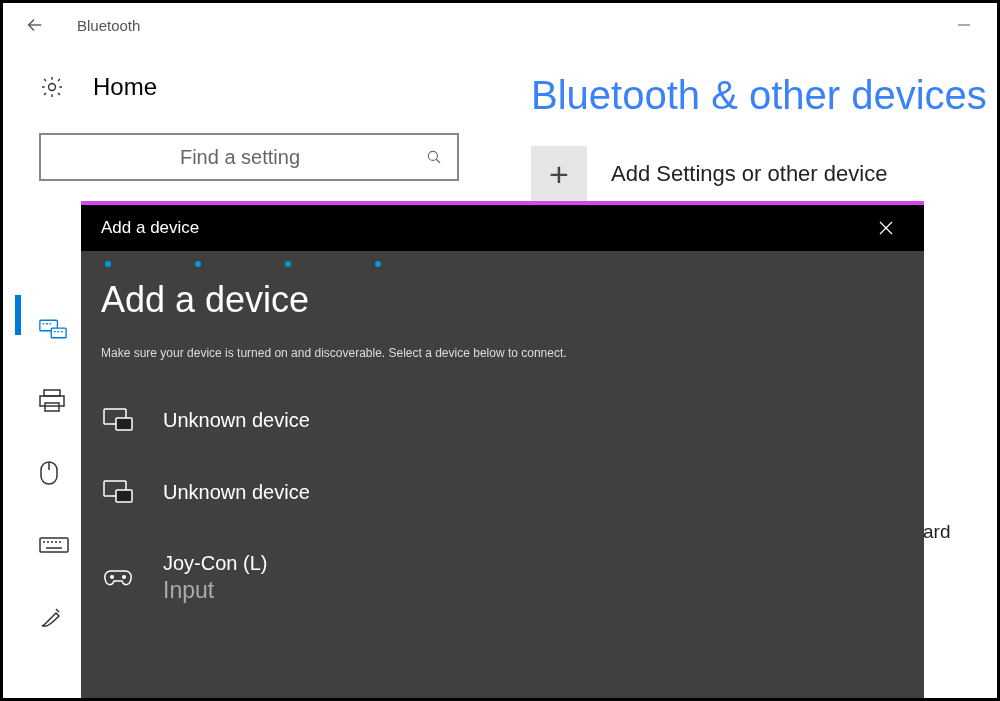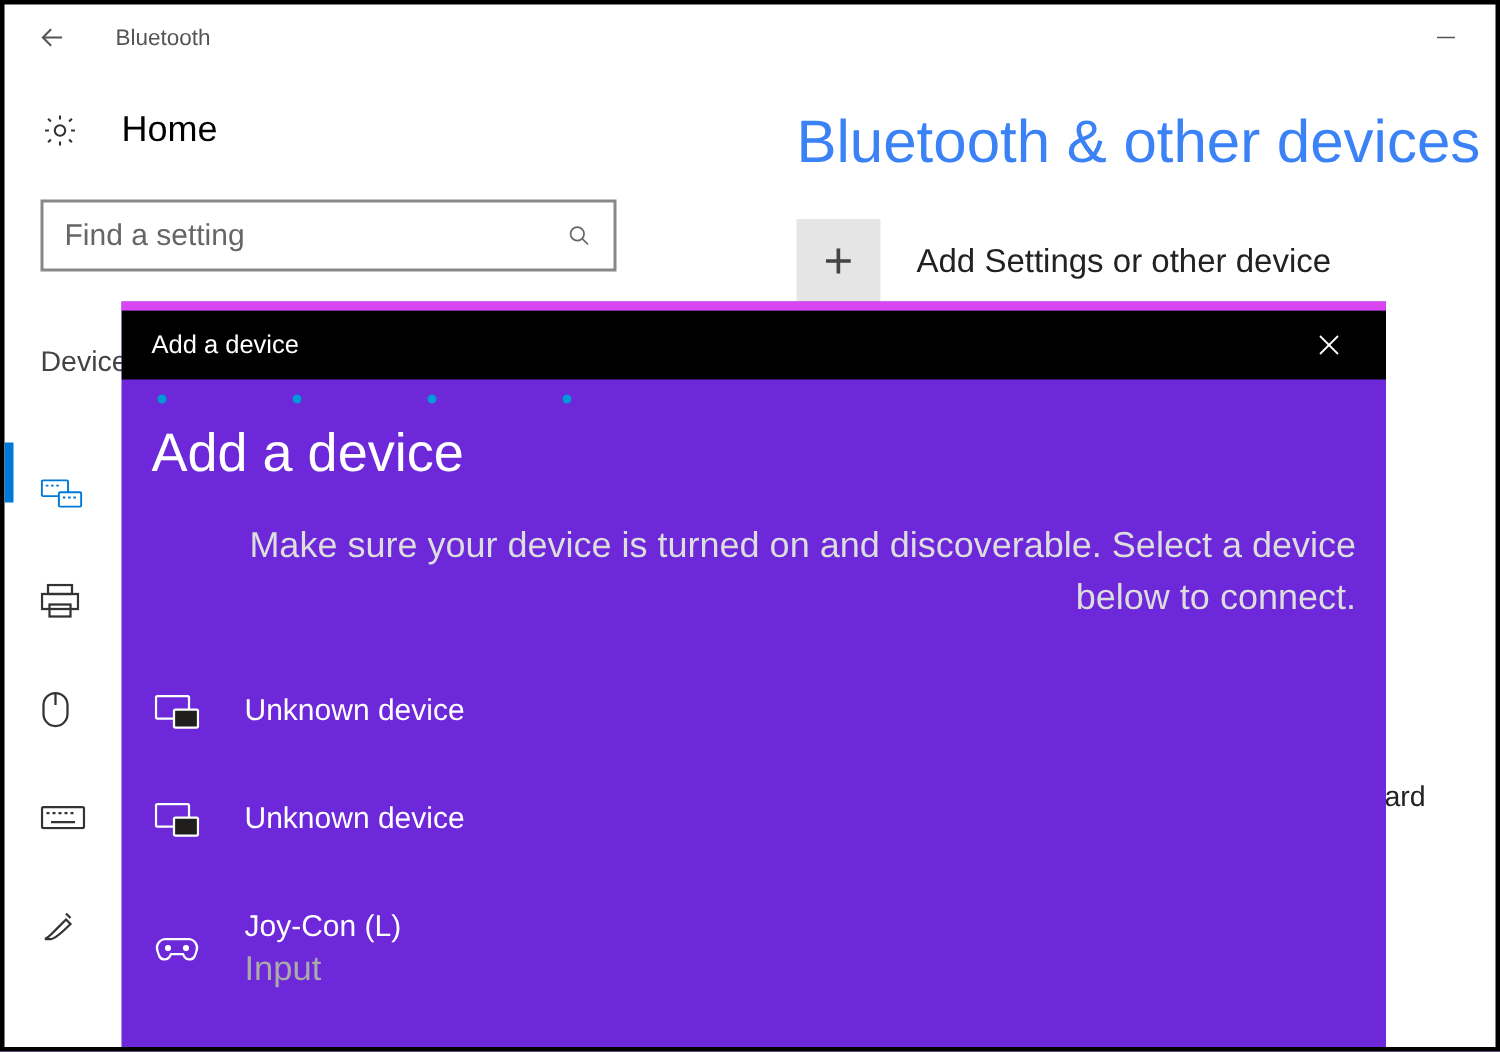--- a/index.html
+++ b/index.html
@@ -31,32 +31,33 @@
     .titlebar .minimize {
       margin-left: auto;
       width: 46px; height: 44px;
       display: flex; align-items: center; justify-content: center;
       color: #555;
     }
 
     
     .left-panel {
       position: absolute;
-      left: 0; top: 44px;
+      left: 12px; top: 44px;
       width: 470px;
       padding: 26px 24px 0 24px;
+      text-align: center;
     }
     .home-row {
       display: flex; align-items: center;
       font-size: 24px; color: #000;
       margin-bottom: 32px;
     }
     .home-row .gear { width: 26px; height: 26px; margin-right: 28px; }
     .search-box {
-      width: 384px; height: 48px;
+      width: 420px; height: 48px;
       border: 2px solid #888;
       display: flex; align-items: center;
       padding: 0 14px;
       font-size: 20px; color: #666;
     }
     .search-box .ph { flex: 1; color: #666; }
     .search-box .mag { width:18px; height:18px; color:#666; }
 
     .devices-heading {
       margin-top: 50px;
@@ -104,22 +105,22 @@
     .hidden-word {
       position:absolute; left:392px; top:448px;
       font-size:19px; color:#222;
     }
 
     
     .dialog {
       position: absolute;
       left: 78px; top: 198px;
       width: 843px; height: 500px;
-      background:#6d28d9;
-      border-top: 6px solid #d946ef;
+      background:#404040;
+      border-top: 4px solid #d946ef;
       color:#fff;
       overflow:hidden;
     }
     .dialog-titlebar {
       height: 46px; background:#000;
       display:flex; align-items:center;
       padding: 0 20px;
       font-size:17px;
     }
     .dialog-titlebar .close {
@@ -128,21 +129,21 @@
       color:#fff;
     }
     .dots {
       display:flex; gap:84px;
       padding: 10px 0 0 24px;
     }
     .dots span { width:6px; height:6px; border-radius:50%; background:#0099d8; display:block; }
 
     .dialog-body { padding: 12px 20px 0 20px; }
     .dialog-heading { font-size:36px; font-weight:350; margin-bottom:24px; }
-    .dialog-sub { font-size:24px; color:#ddd; line-height:1.45; margin-bottom:28px;text-align:right; }
+    .dialog-sub { font-size:12px; color:#ddd; line-height:1.45; margin-bottom:28px; }
 
     .device-row {
       display:flex; align-items:center;
       padding: 18px 0 30px 0;
     }
     .device-row .icn { width:34px; margin-right:28px; display:flex; align-items:center; justify-content:center; }
     .device-row .txt { display:flex; flex-direction:column; }
     .device-row .name { font-size:20px; color:#fff; }
     .device-row .sub  { font-size:23px; color:#aaa; margin-top:2px; }
   </style>

